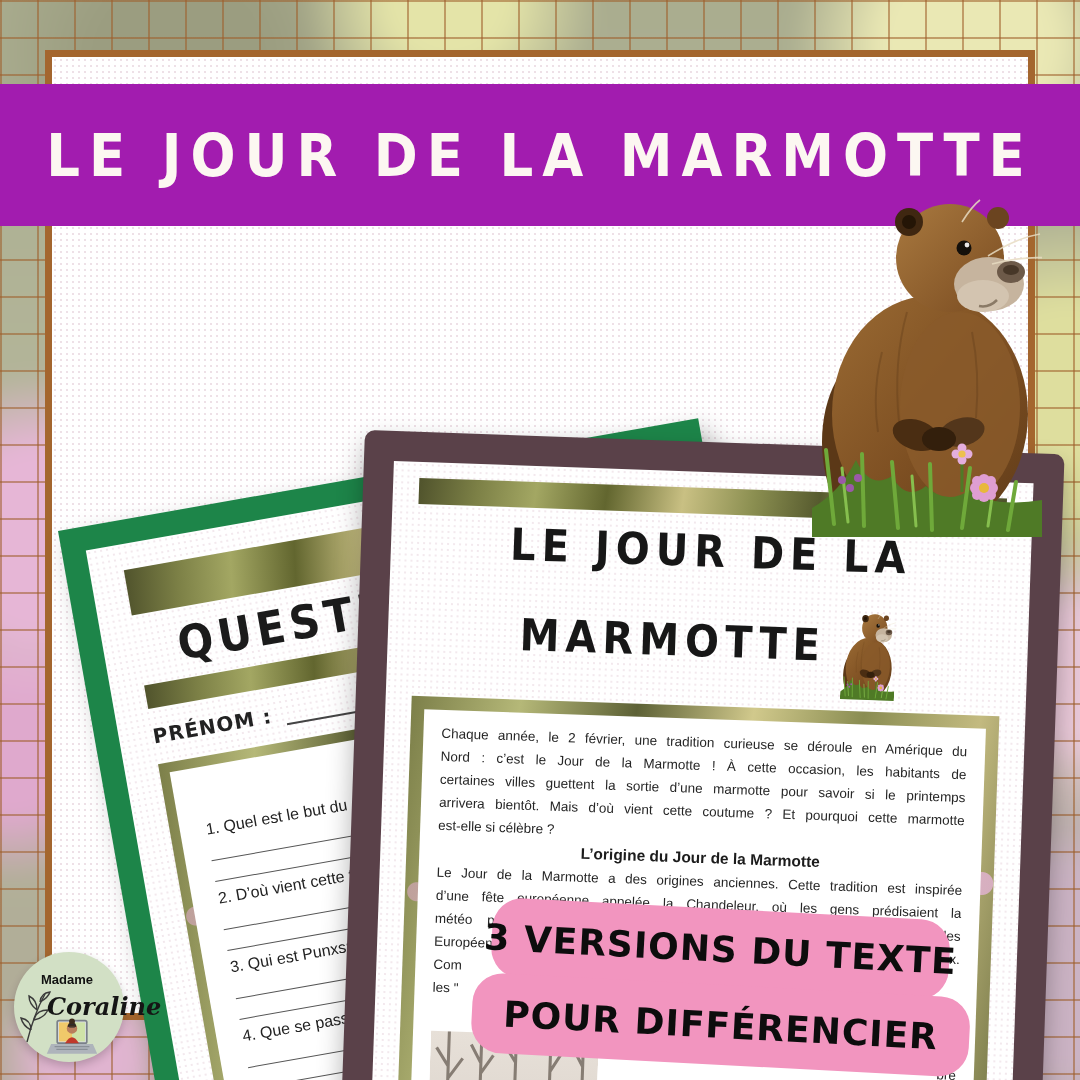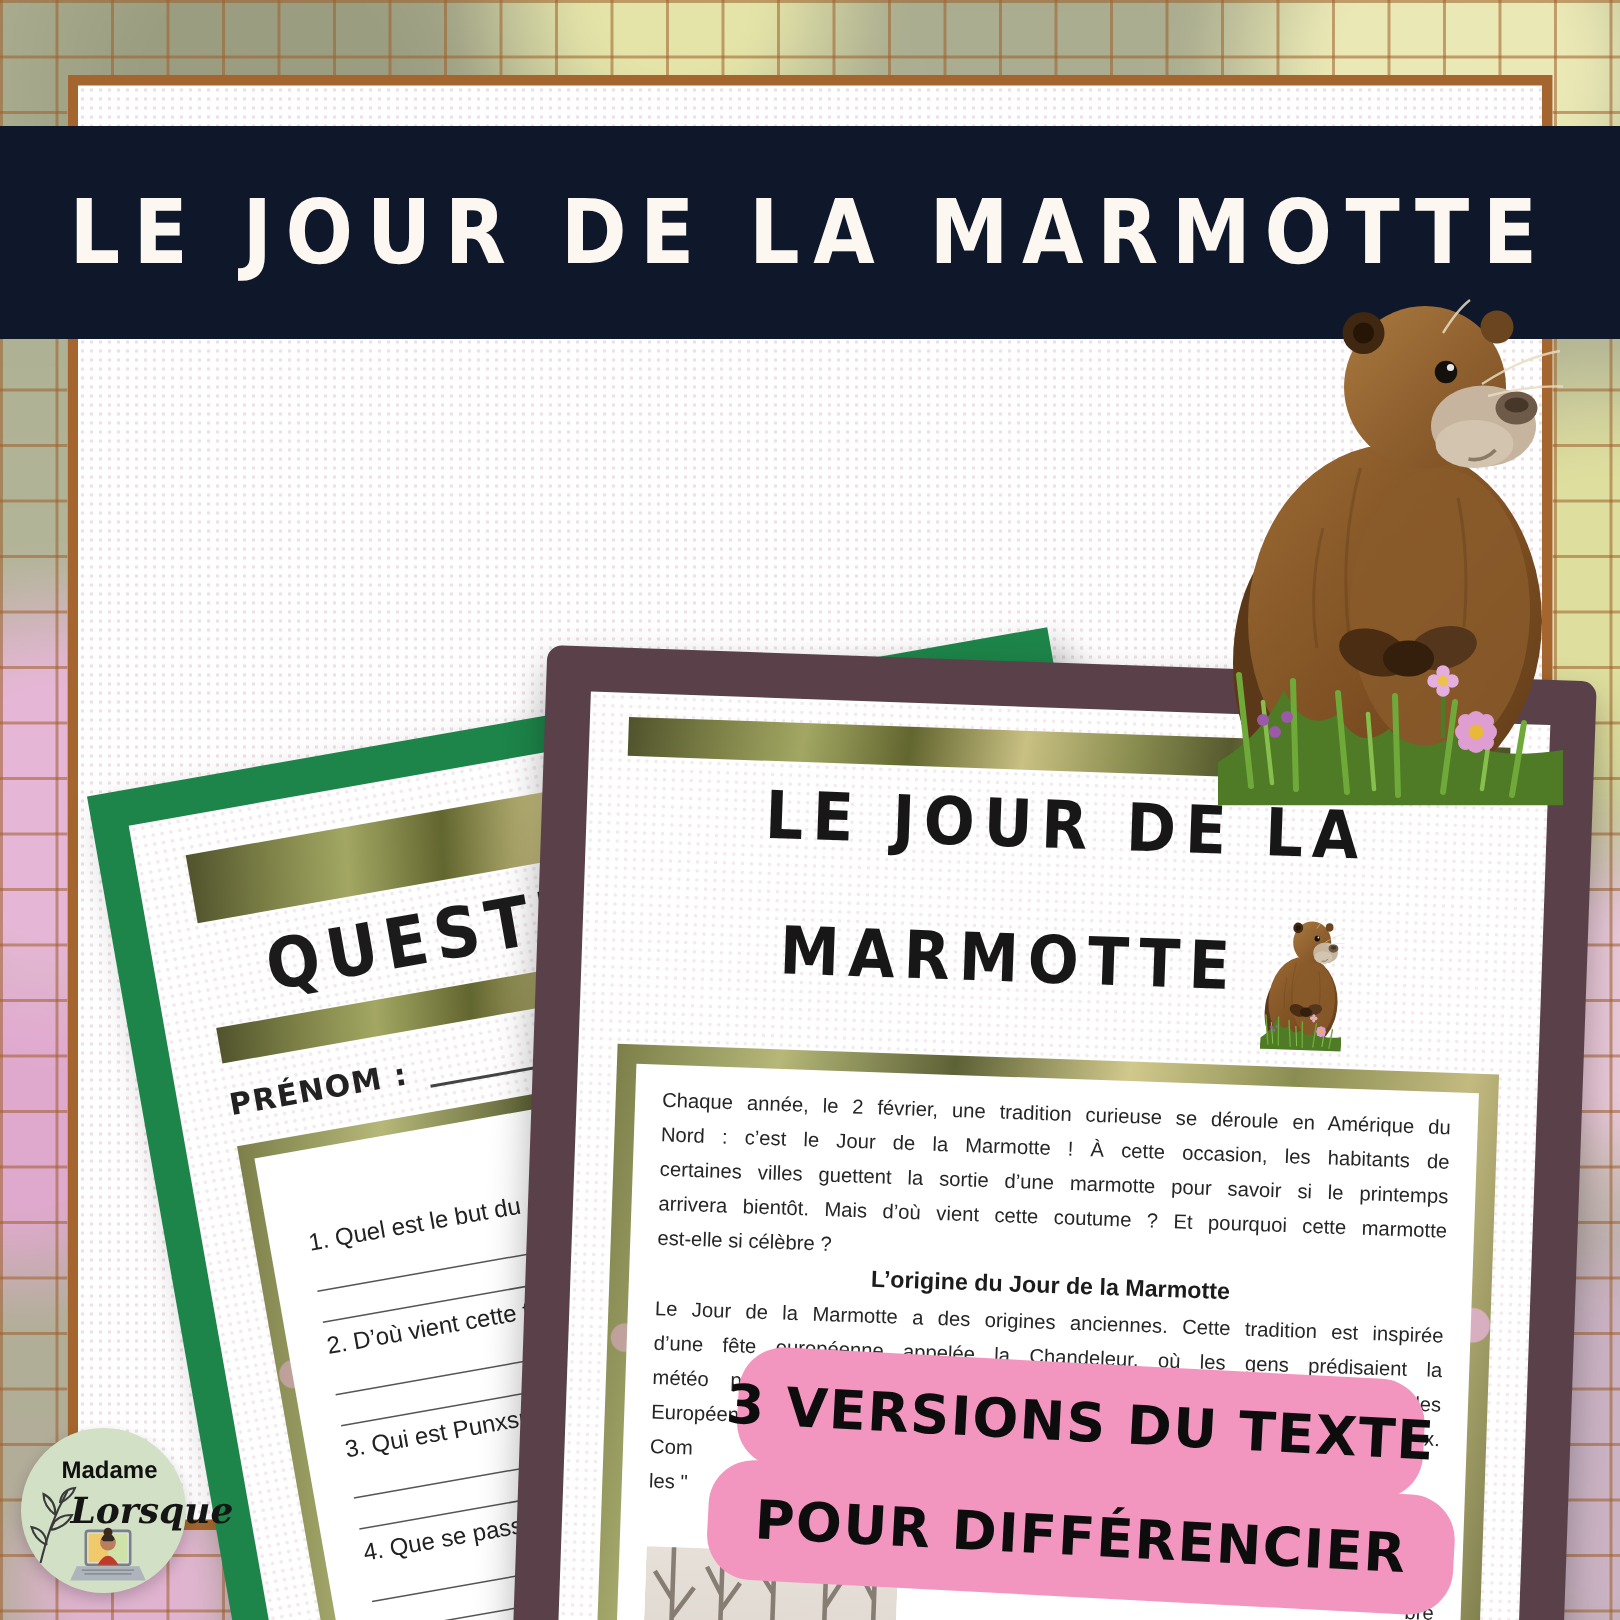--- a/index.html
+++ b/index.html
@@ -27,21 +27,21 @@
       linear-gradient(to right,  rgba(158,94,42,.55) 0 2px, transparent 2px);
     background-size:37px 37px;}
 
   
   .card{position:absolute;left:45px;top:50px;width:990px;height:970px;z-index:2;
     box-sizing:border-box;border:7px solid #a4662e;background-color:#fff;
     background-image:radial-gradient(rgba(199,154,176,.30) 1px, transparent 1.4px);
     background-size:6px 6px;}
 
   
-  .banner{position:absolute;left:0;top:84px;width:1080px;height:142px;background:#0f172a;z-index:3;
+  .banner{position:absolute;left:0;top:84px;width:1080px;height:142px;background:#a21caf;z-index:3;
     display:flex;align-items:center;justify-content:center;}
   .banner-title{font-family:"DejaVu Sans",sans-serif;font-weight:700;font-size:53px;color:#fcf7f1;
     letter-spacing:9px;transform:scaleY(1.12);white-space:nowrap;}
 
   
   .subtitle{position:absolute;left:86px;top:258px;z-index:4;}
   .sub-line{font-family:"DejaVu Sans",sans-serif;font-weight:700;font-size:40px;color:#f492bd;
     letter-spacing:2px;text-shadow:3px 3px 0 rgba(148,148,164,.85);margin-bottom:42px;
     white-space:nowrap;transform:scaleY(1.08);}
 
@@ -103,21 +103,21 @@
   
   .promo{position:absolute;left:478px;top:896px;width:510px;z-index:8;transform:rotate(3deg);transform-origin:0 0;}
   .promo-line{background:#f295bf;border-radius:30px;height:80px;display:flex;align-items:center;justify-content:center;
     font-family:"DejaVu Sans",sans-serif;font-weight:700;font-size:36px;letter-spacing:1px;color:#0d0d0d;white-space:nowrap;}
   .pl1{width:458px;margin-left:16px;}
   .pl2{width:498px;margin-top:-4px;}
 
   
   .logo{position:absolute;left:14px;top:952px;width:110px;height:110px;border-radius:50%;
     background:#d2e0c5;z-index:9;box-shadow:0 4px 10px rgba(0,0,0,.20);}
-  .logo-l1{position:absolute;left:27px;top:20px;font-weight:700;font-size:16px;color:#111;}
+  .logo-l1{position:absolute;left:27px;top:20px;font-weight:700;font-size:13px;color:#111;}
   .logo-l2{position:absolute;left:33px;top:40px;font-family:"DejaVu Serif",serif;font-style:italic;
     font-weight:600;font-size:24px;color:#151515;}
   .leaf-icon{position:absolute;left:5px;top:36px;width:34px;height:58px;}
   .laptop-icon{position:absolute;left:31px;top:66px;width:54px;height:40px;}
 </style>
 </head>
 <body>
 
 <svg width="0" height="0" style="position:absolute" aria-hidden="true">
   <symbol id="groundhog" viewBox="0 0 230 345">
@@ -342,21 +342,21 @@
     <svg class="leaf-icon" viewBox="0 0 34 58">
       <g stroke="#3a3a3a" stroke-width="1.4" fill="none">
         <path d="M8 54 C 12 38, 16 24, 26 6"></path>
         <path d="M12 42 q-8 -4 -10 -12 q10 2 10 12"></path>
         <path d="M15 32 q10 -2 14 -10 q-12 0 -14 10"></path>
         <path d="M18 22 q-8 -6 -8 -14 q8 4 8 14"></path>
         <path d="M21 14 q8 -4 10 -10 q-9 1 -10 10"></path>
       </g>
     </svg>
     <div class="logo-l1">Madame</div>
-    <div class="logo-l2">Lorsque</div>
+    <div class="logo-l2">Coraline</div>
     <svg class="laptop-icon" viewBox="0 0 60 46">
       <rect x="13" y="3" width="34" height="26" rx="2" fill="#dfe3e6" stroke="#7a8088" stroke-width="2"></rect>
       <rect x="15" y="5" width="15" height="22" fill="#f0c96a"></rect>
       <rect x="30" y="5" width="15" height="22" fill="#cfe3a8"></rect>
       <circle cx="30" cy="4" r="3.4" fill="#3c2a1c"></circle>
       <circle cx="30" cy="12" r="6" fill="#b97e5c"></circle>
       <path d="M30 5 a5 5 0 0 1 5 5 l-10 0 a5 5 0 0 1 5 -5" fill="#3c2a1c"></path>
       <rect x="26" y="7.5" width="8" height="3" rx="1.5" fill="none" stroke="#2c2c2c" stroke-width="1"></rect>
       <path d="M22 29 q8 -14 16 0 z" fill="#c0392b"></path>
       <path d="M6 30 L54 30 L59 41 L1 41 Z" fill="#aeb4bb"></path>

